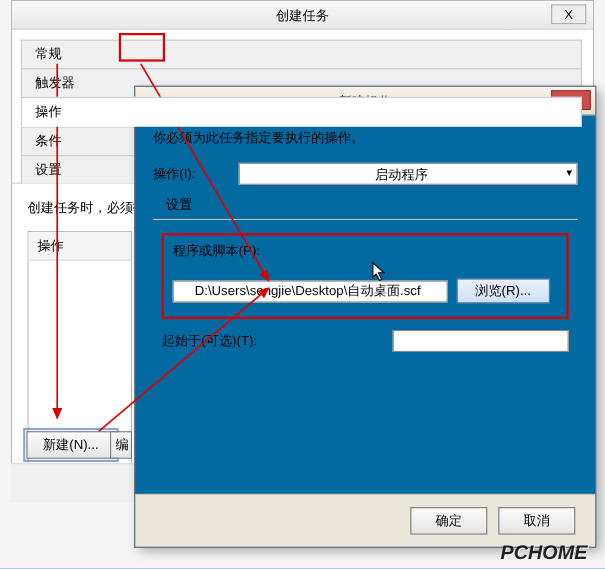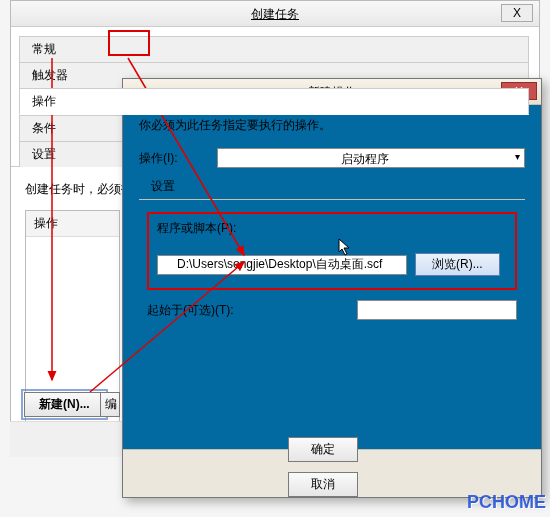--- a/index.html
+++ b/index.html
@@ -1,20 +1,20 @@
 <!DOCTYPE html>
 <html><head>
 <meta charset="utf-8">
 <style>
   * { box-sizing: border-box; font-family: "Microsoft YaHei", SimSun, sans-serif; font-size: 12px; }
   body { margin: 0; width: 550px; height: 517px; background: #f5f5f5; position: relative; overflow: hidden; }
 
   
   .parent-window { position: absolute; left: 10px; top: 0; width: 530px; height: 450px; background: #fff; border: 1px solid #bbb; }
-  .parent-titlebar { height: 26px; line-height: 26px; text-align: center; background: linear-gradient(#f8f8f8,#e8e8e8); border-bottom: 1px solid #ccc; position: relative; text-decoration: underline; }
+  .parent-titlebar { height: 26px; line-height: 26px; text-align: center; background: linear-gradient(#f8f8f8,#e8e8e8); border-bottom: 1px solid #ccc; position: relative; }
   .parent-close { position: absolute; right: 6px; top: 3px; width: 32px; height: 18px; border: 1px solid #aaa; background: #eee; font-size: 10px; line-height: 16px; text-align: center; }
 
   .tabstrip { display: flex; padding: 8px 8px 0 8px; border-bottom: 1px solid #ccc; gap: 0; flex-direction: column; }
   .tab { padding: 4px 12px; border: 1px solid #ccc; border-bottom: none; background: #f0f0f0; margin-right: 2px; position: relative; top: 1px; }
   .tab.active { background: #fff; border-bottom: 1px solid #fff; z-index: 3; }
   .tab-hl { position: absolute; border: 2px solid #d00; pointer-events: none; }
 
   .body-area { padding: 10px 14px; position: relative; }
   .hint { margin: 4px 0 12px 0; }
   .list-box { border: 1px solid #bbb; width: 95px; height: 230px; background: #fff; }
@@ -33,27 +33,27 @@
   .row label { width: 60px; }
   .combo { flex: 1; height: 20px; border: 1px solid #888; background: #fff; position: relative; padding: 2px 18px 2px 6px; text-align: center; }
   .combo::after { content: "▾"; position: absolute; right: 4px; top: 2px; font-size: 10px; }
   .fieldset-title { margin: 6px 0 4px 12px; }
   .fieldset { border-top: 1px solid #c9c0ad; padding: 12px 8px 8px 8px; margin-bottom: 8px; }
   .hl-group { border: 2px solid #d00; padding: 6px 8px 12px 8px; margin-bottom: 10px; }
   .txt { height: 20px; border: 1px solid #888; background: #fff; padding: 2px 19px; }
   .w-full { width: 250px; }
   .w-sm { width: 160px; }
   .browse-btn { padding: 2px 16px; border: 1px solid #5a7fb0; background: linear-gradient(#eaf1fb,#cfe0f5); }
-  .dlg-footer { position: absolute; left: 0; right: 0; bottom: 0; height: 48px; border-top: 1px solid #c9c0ad; background: #ece7dc; display: flex; justify-content: flex-end; align-items: center; gap: 10px; padding-right: 18px; flex-direction: column; }
+  .dlg-footer { position: absolute; left: 0; right: 0; bottom: 0; height: 48px; border-top: 1px solid #c9c0ad; background: #ece7dc; display: flex; justify-content: flex-end; align-items: center; gap: 10px; padding-right: 18px; }
   .dlg-footer .btn { padding: 3px 22px; }
 
   
   svg.overlay { position: absolute; left: 0; top: 0; pointer-events: none; }
   .cursor { position: absolute; left: 338px; top: 238px; font-size: 16px; color: #000; pointer-events: none; }
-  .watermark { position: absolute; right: 4px; bottom: 4px; color: #1d4ed8; font-weight: bold; font-size: 18px; text-shadow: 1px 1px 0 #fff; opacity: .85; pointer-events: none; }
+  .watermark { position: absolute; right: 16px; bottom: 4px; color: #000000; font-weight: bold; font-style: italic; font-size: 18px; text-shadow: 1px 1px 0 #fff; opacity: .85; pointer-events: none; }
   .bottom-bar { position: absolute; left: 10px; right: 10px; bottom: 60px; height: 36px; background: #f0f0f0; border-top: 1px solid #ddd; }
   .corner-btn { position: absolute; right: 20px; bottom: 64px; width: 28px; height: 26px; border: 1px solid #aaa; background: linear-gradient(#f8f8f8,#e4e4e4); }
 </style>
 </head>
 <body>
 
 <div class="parent-window">
   <div class="parent-titlebar">
     <span>创建任务</span>
     <div class="parent-close">
@@ -68,21 +68,21 @@
     <div class="tab"><span>设置</span></div>
   </div>
   <div class="body-area">
     <div class="hint">创建任务时，必须指定任务启动时发生的操作。</div>
     <div class="list-box">
       <div class="list-head">操作</div>
     </div>
   </div>
 </div>
 
-<div class="btn bottom-btn" style="outline:2px solid rgba(90,130,200,.7); outline-offset:1px;font-weight:bold;">
+<div class="btn bottom-btn" style="outline:2px solid rgba(90,130,200,.7); outline-offset:1px;">
   <span>新建(N)...</span>
 </div>
 <div class="btn bottom-btn2">
   <span>编</span>
 </div>
 
 <div class="bottom-bar"></div>
 <div class="corner-btn"></div>
 
 <div class="tab-hl" style="left:108px; top:30px; width:42px; height:26px;"></div>

